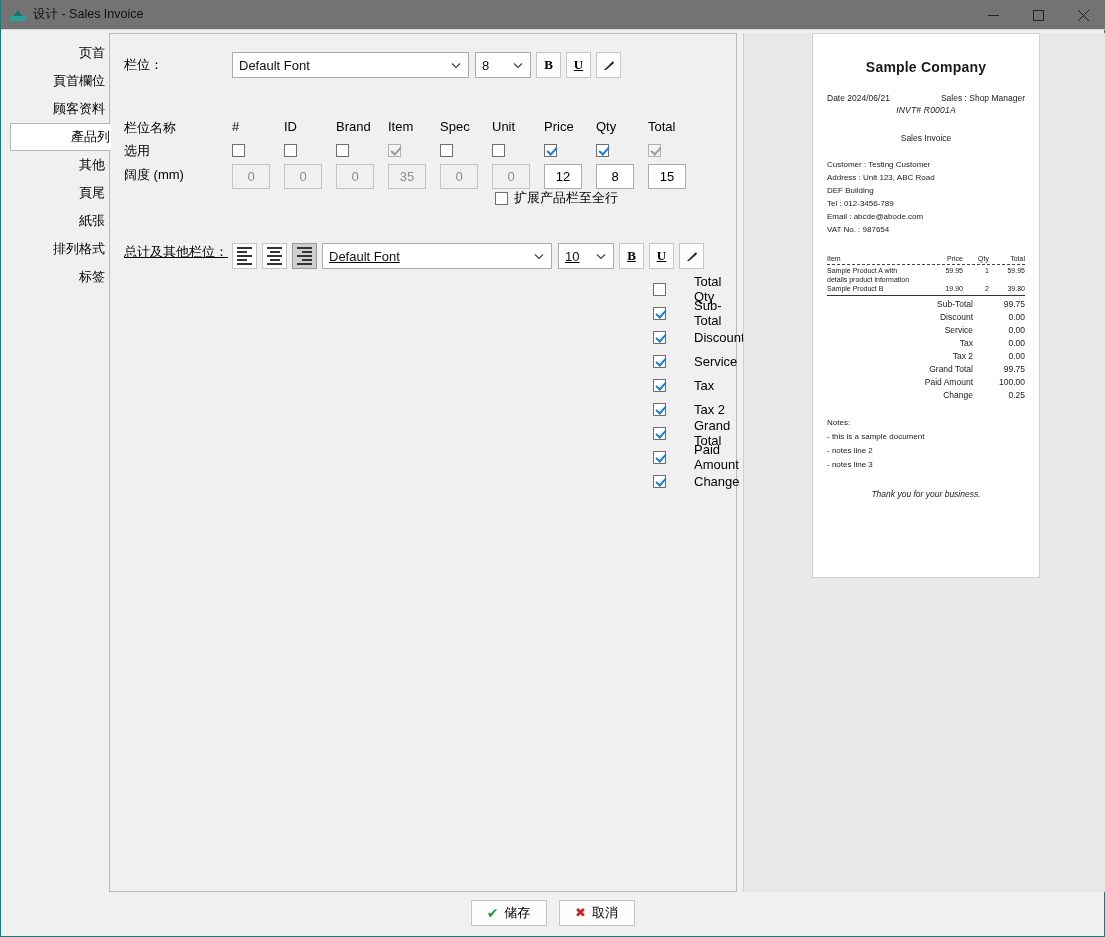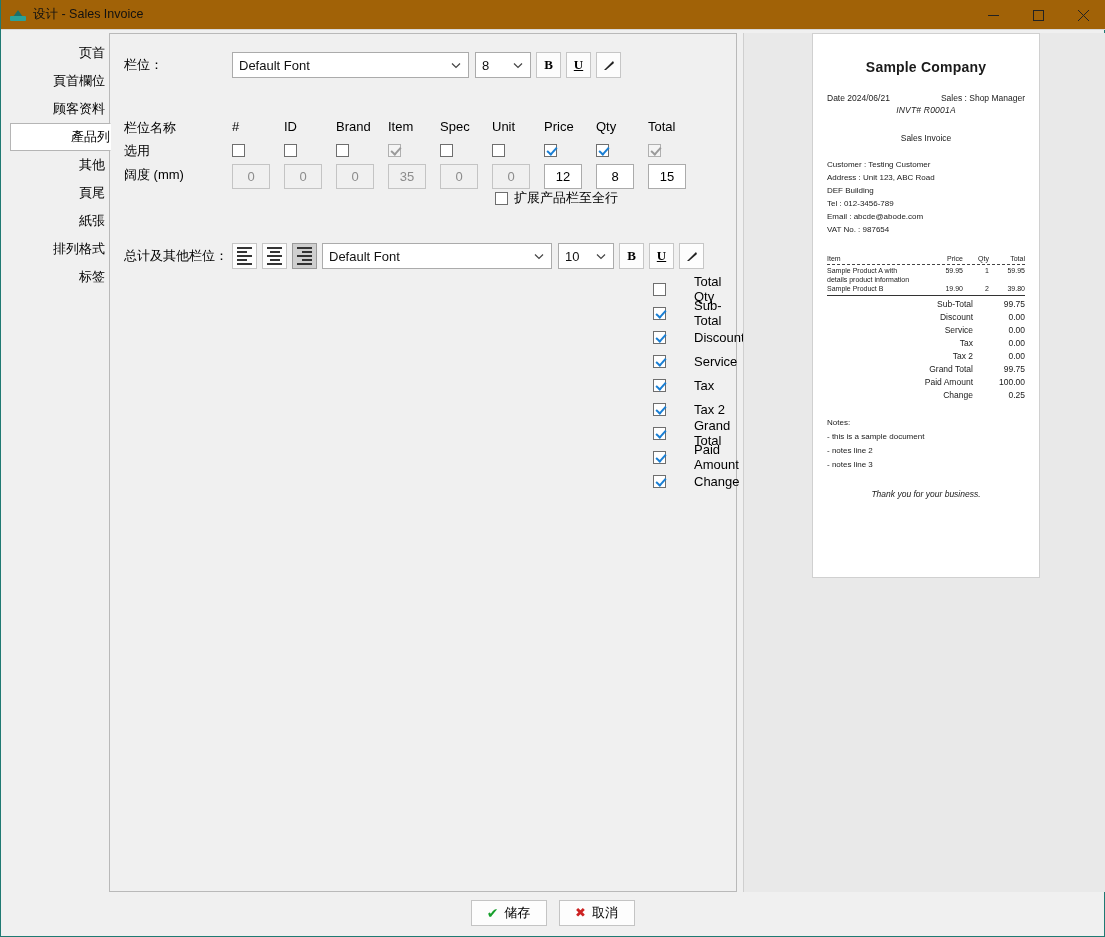--- a/index.html
+++ b/index.html
@@ -15,21 +15,21 @@
     width: 1105px; height: 937px;
     background: #f0f0f0;
     border: 1px solid #1f7a73;
     border-top: none;
   }
 
   
   .titlebar {
     position: absolute; top: 0; left: 0;
     width: 1105px; height: 30px;
-    background: #a16207;
+    background: #737373;
     display: flex; align-items: center;
     border-bottom: 1px solid #d8d8d8;
   }
   .title-icon {
     width: 16px; height: 16px; margin-left: 9px; margin-right: 7px;
     position: relative; flex: 0 0 auto;
   }
   .title-icon .base {
     position: absolute; left: 0; bottom: 2px; width: 16px; height: 5px;
     background: #2aa198; border-radius: 1px;
@@ -187,21 +187,21 @@
   .expandrow {
     position: absolute; left: 385px; top: 155px;
     display: flex; align-items: center;
   }
   .expandrow .chk { margin-right: 6px; }
   .expandrow span { font-size: 13px; color: #000; }
 
   
   .fontline2 {
     position: absolute; left: 14px; top: 209px;
-    display: flex; align-items: center;
+    display: flex; align-items: flex-start; text-decoration: underline;
   }
   .fontline2 .lbl { width: 108px; font-size: 13px; }
   .align-btn {
     width: 25px; height: 26px;
     background: #fdfdfd;
     border: 1px solid #c6c6c6;
     display: flex; flex-direction: column; justify-content: center;
     align-items: center; gap: 2px;
     margin-right: 5px;
   }

